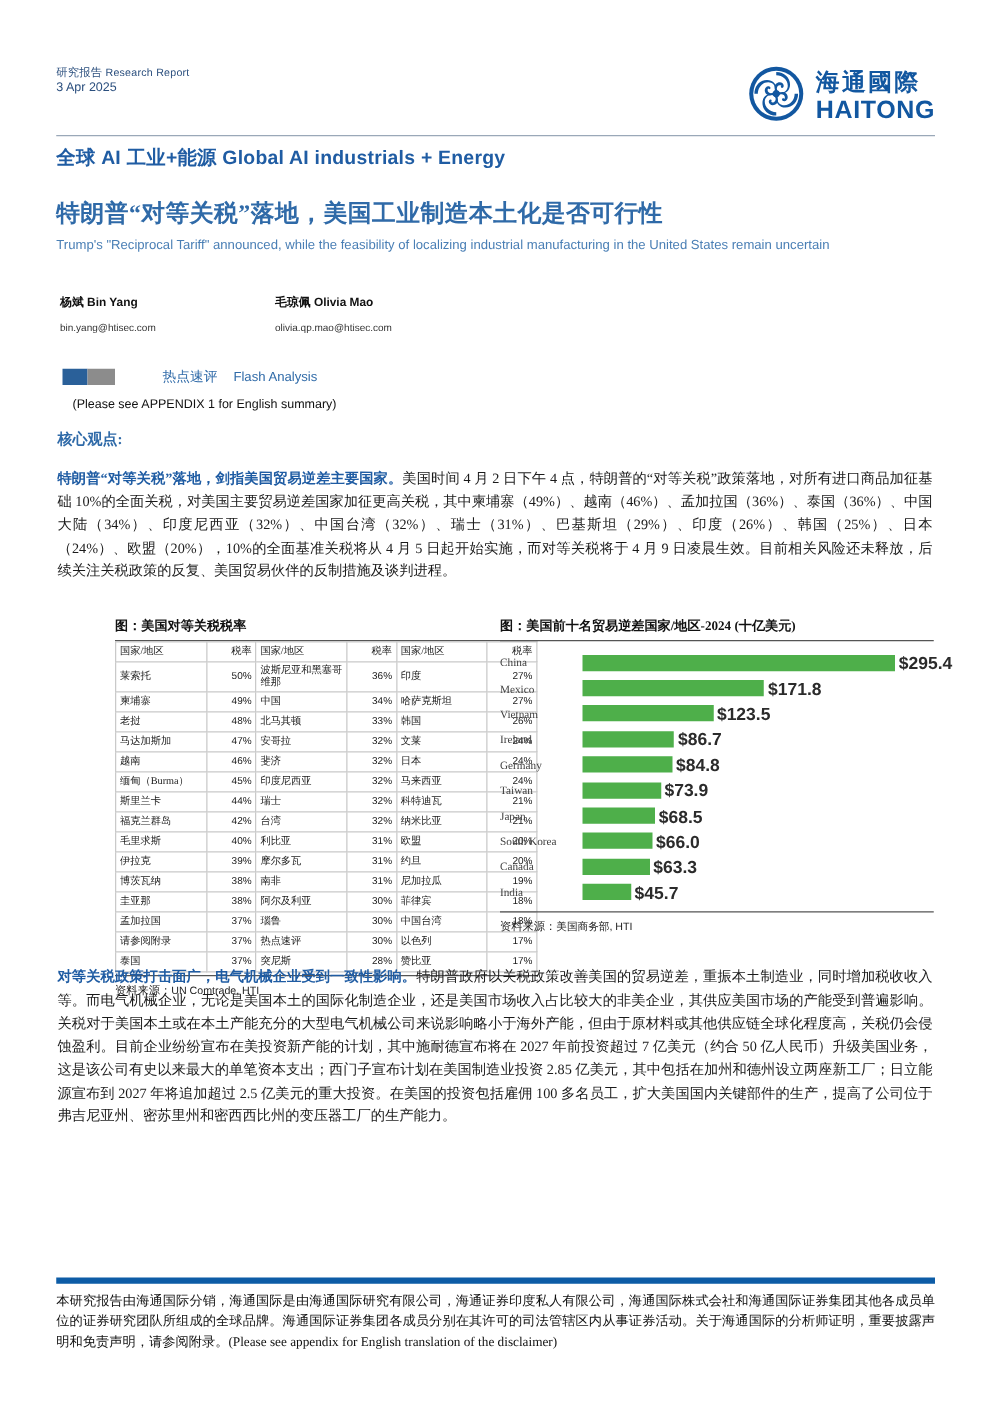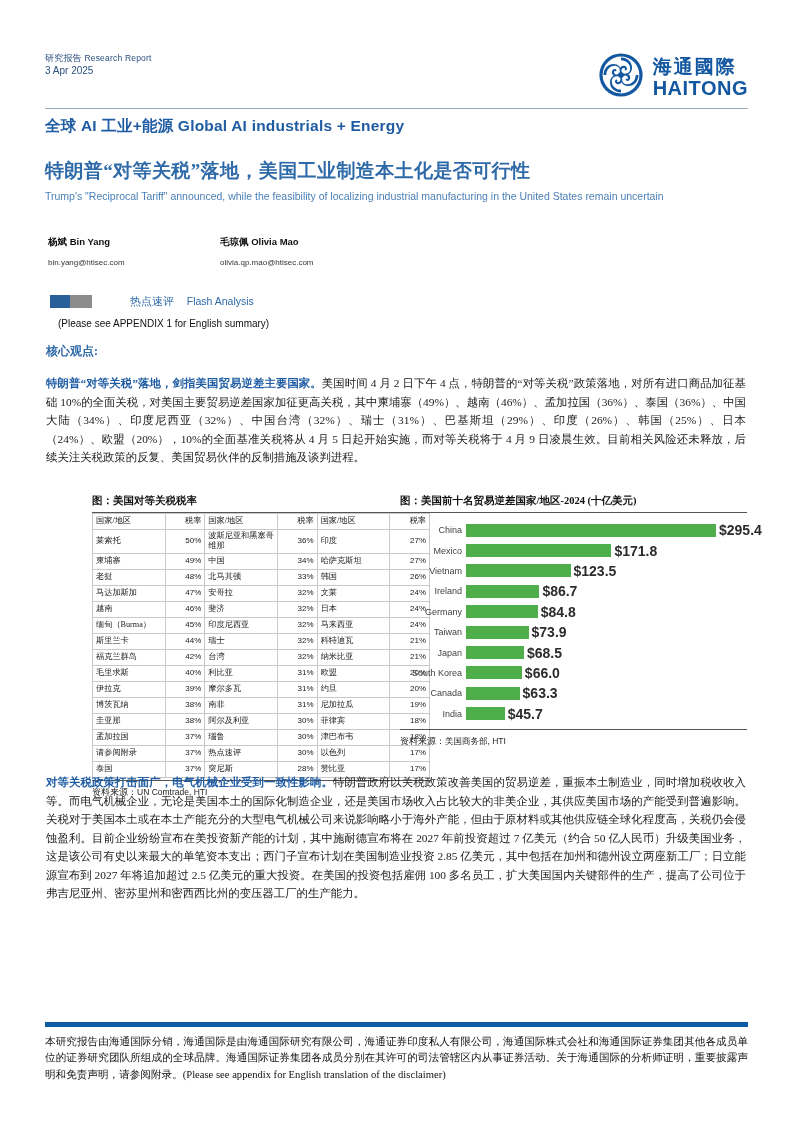--- a/index.html
+++ b/index.html
@@ -255,24 +255,24 @@
     padding: 7px 0 3px 0;
   }
   .bar-row {
     display: flex;
     align-items: center;
     height: 20.4px;
   }
   .bar-label {
     width: 66px;
     flex: 0 0 66px;
-    font-family: Liberation Sans, sans-serif;
+    font-family: Liberation Serif, serif;
     font-size: 9px;
     color: #3f3f3f;
-    text-align: right;
+    text-align: left;
     padding-right: 4px;
     box-sizing: border-box;
     white-space: nowrap;
   }
   .bar-track {
     flex: 1 1 auto;
     position: relative;
     height: 100%;
     display: flex;
     align-items: center;
@@ -489,21 +489,21 @@
             <td class="cname">阿尔及利亚</td>
             <td class="crate">30%</td>
             <td class="cname">菲律宾</td>
             <td class="crate">18%</td>
           </tr>
           <tr>
             <td class="cname">孟加拉国</td>
             <td class="crate">37%</td>
             <td class="cname">瑙鲁</td>
             <td class="crate">30%</td>
-            <td class="cname">津巴布韦</td>
+            <td class="cname">中国台湾</td>
             <td class="crate">18%</td>
           </tr>
           <tr>
             <td class="cname">请参阅附录</td>
             <td class="crate">37%</td>
             <td class="cname">热点速评</td>
             <td class="crate">30%</td>
             <td class="cname">以色列</td>
             <td class="crate">17%</td>
           </tr>

